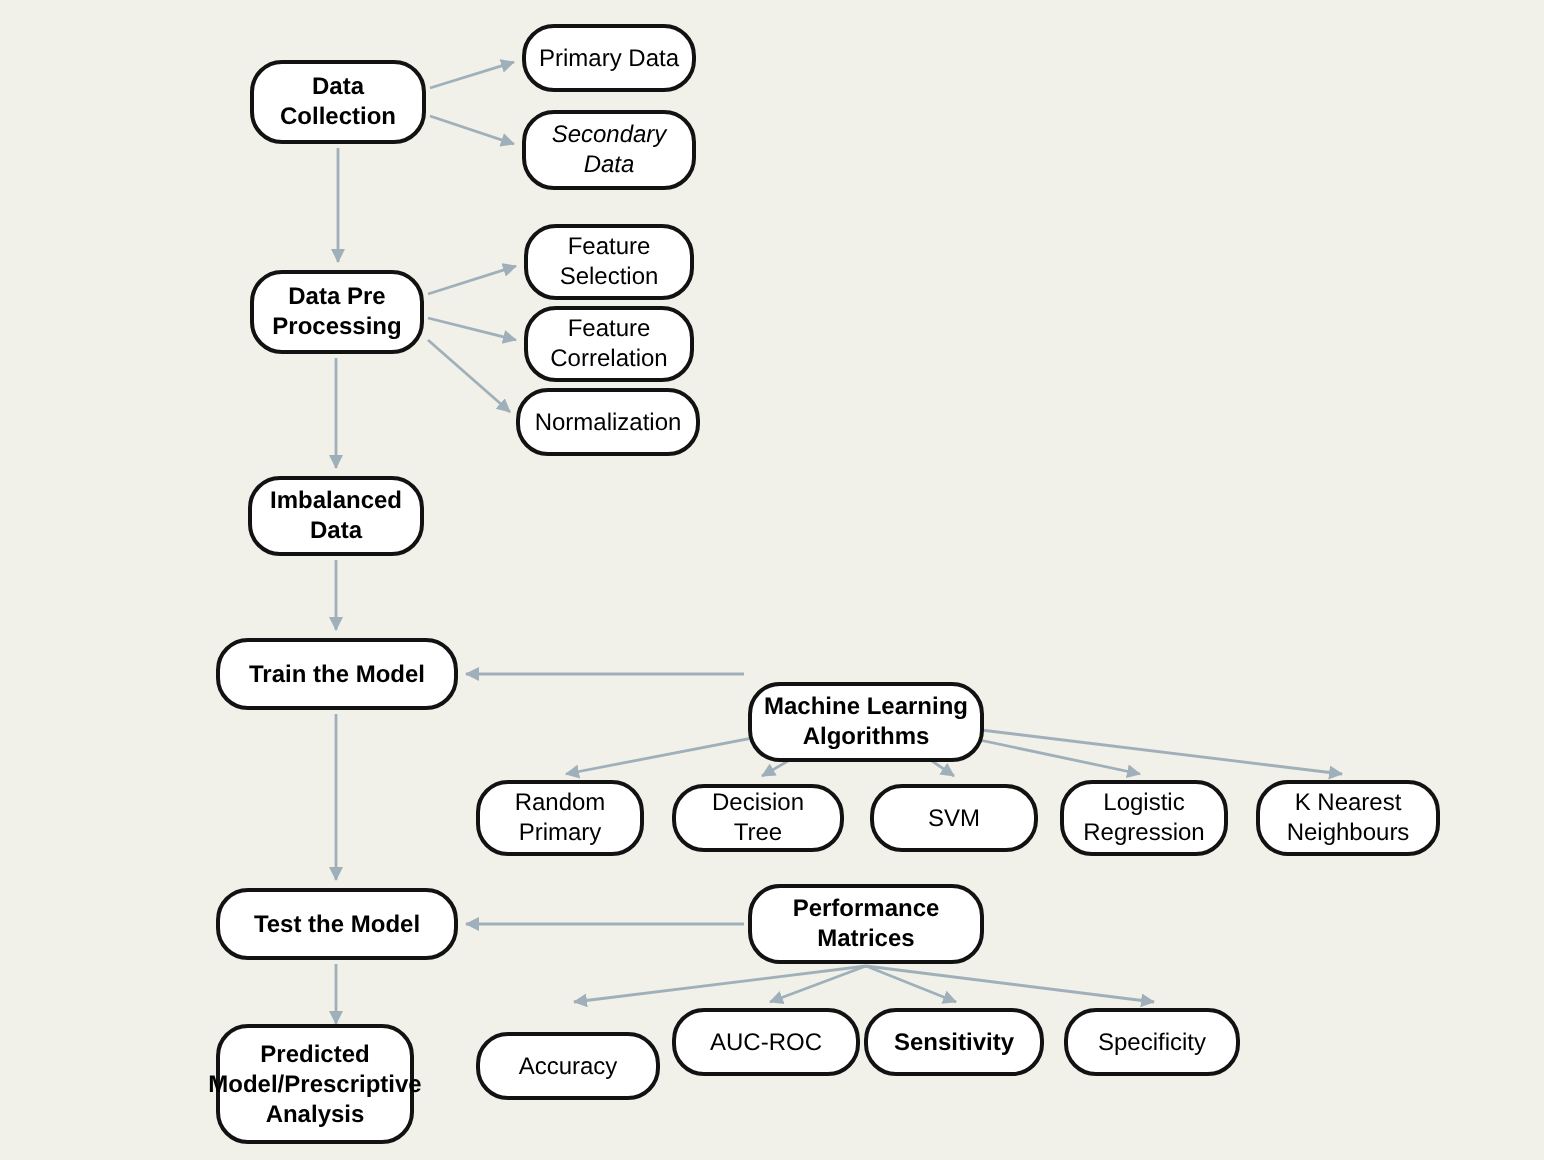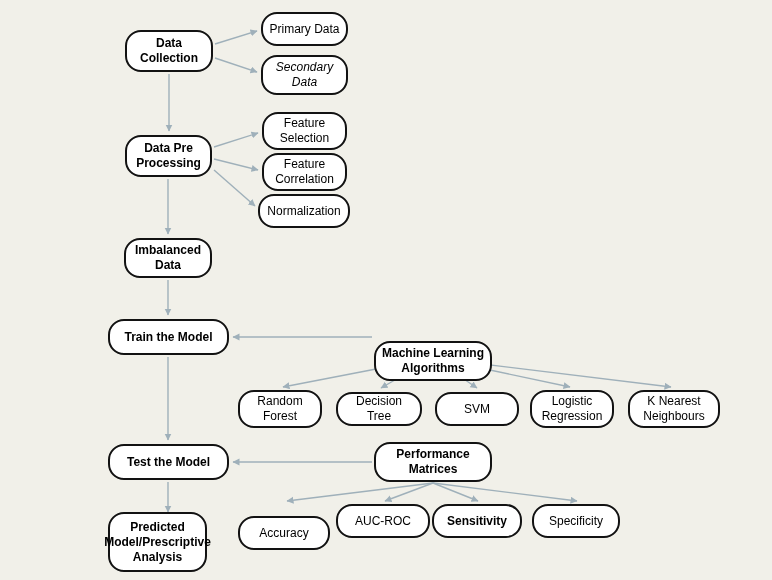--- a/index.html
+++ b/index.html
@@ -84,21 +84,21 @@
 Selection</div>
       <div class="node" style="left: 262px; top: 153px; width: 85px; height: 38px; background: rgb(255, 255, 255); border: 2px solid rgb(18, 18, 18);">Feature
 Correlation</div>
       <div class="node" style="left: 258px; top: 194px; width: 92px; height: 34px; background: rgb(255, 255, 255); border: 2px solid rgb(18, 18, 18);">Normalization</div>
       <div class="node bold" style="left: 124px; top: 238px; width: 88px; height: 40px; background: rgb(255, 255, 255); border: 2px solid rgb(18, 18, 18);">Imbalanced
 Data</div>
       <div class="node bold" style="left: 108px; top: 319px; width: 121px; height: 36px; background: rgb(255, 255, 255); border: 2px solid rgb(18, 18, 18);">Train the Model</div>
       <div class="node bold" style="left: 374px; top: 317px; width: 118px; height: 40px; background: rgb(255, 255, 255); border: 2px solid rgb(18, 18, 18); margin-top: 24px;">Machine Learning
 Algorithms</div>
       <div class="node" style="left: 238px; top: 390px; width: 84px; height: 38px; background: rgb(255, 255, 255); border: 2px solid rgb(18, 18, 18);">Random
-Forest</div>
+Primary</div>
       <div class="node" style="left: 336px; top: 392px; width: 86px; height: 34px; background: rgb(255, 255, 255); border: 2px solid rgb(18, 18, 18);">Decision Tree</div>
       <div class="node" style="left: 435px; top: 392px; width: 84px; height: 34px; background: rgb(255, 255, 255); border: 2px solid rgb(18, 18, 18);">SVM</div>
       <div class="node" style="left: 530px; top: 390px; width: 84px; height: 38px; background: rgb(255, 255, 255); border: 2px solid rgb(18, 18, 18);">Logistic
 Regression</div>
       <div class="node" style="left: 628px; top: 390px; width: 92px; height: 38px; background: rgb(255, 255, 255); border: 2px solid rgb(18, 18, 18);">K Nearest
 Neighbours</div>
       <div class="node bold" style="left: 108px; top: 444px; width: 121px; height: 36px; background: rgb(255, 255, 255); border: 2px solid rgb(18, 18, 18);">Test the Model</div>
       <div class="node bold" style="left: 374px; top: 442px; width: 118px; height: 40px; background: rgb(255, 255, 255); border: 2px solid rgb(18, 18, 18);">Performance
 Matrices</div>
       <div class="node" style="left: 238px; top: 504px; width: 92px; height: 34px; background: rgb(255, 255, 255); border: 2px solid rgb(18, 18, 18); margin-top: 12px;">Accuracy</div>

